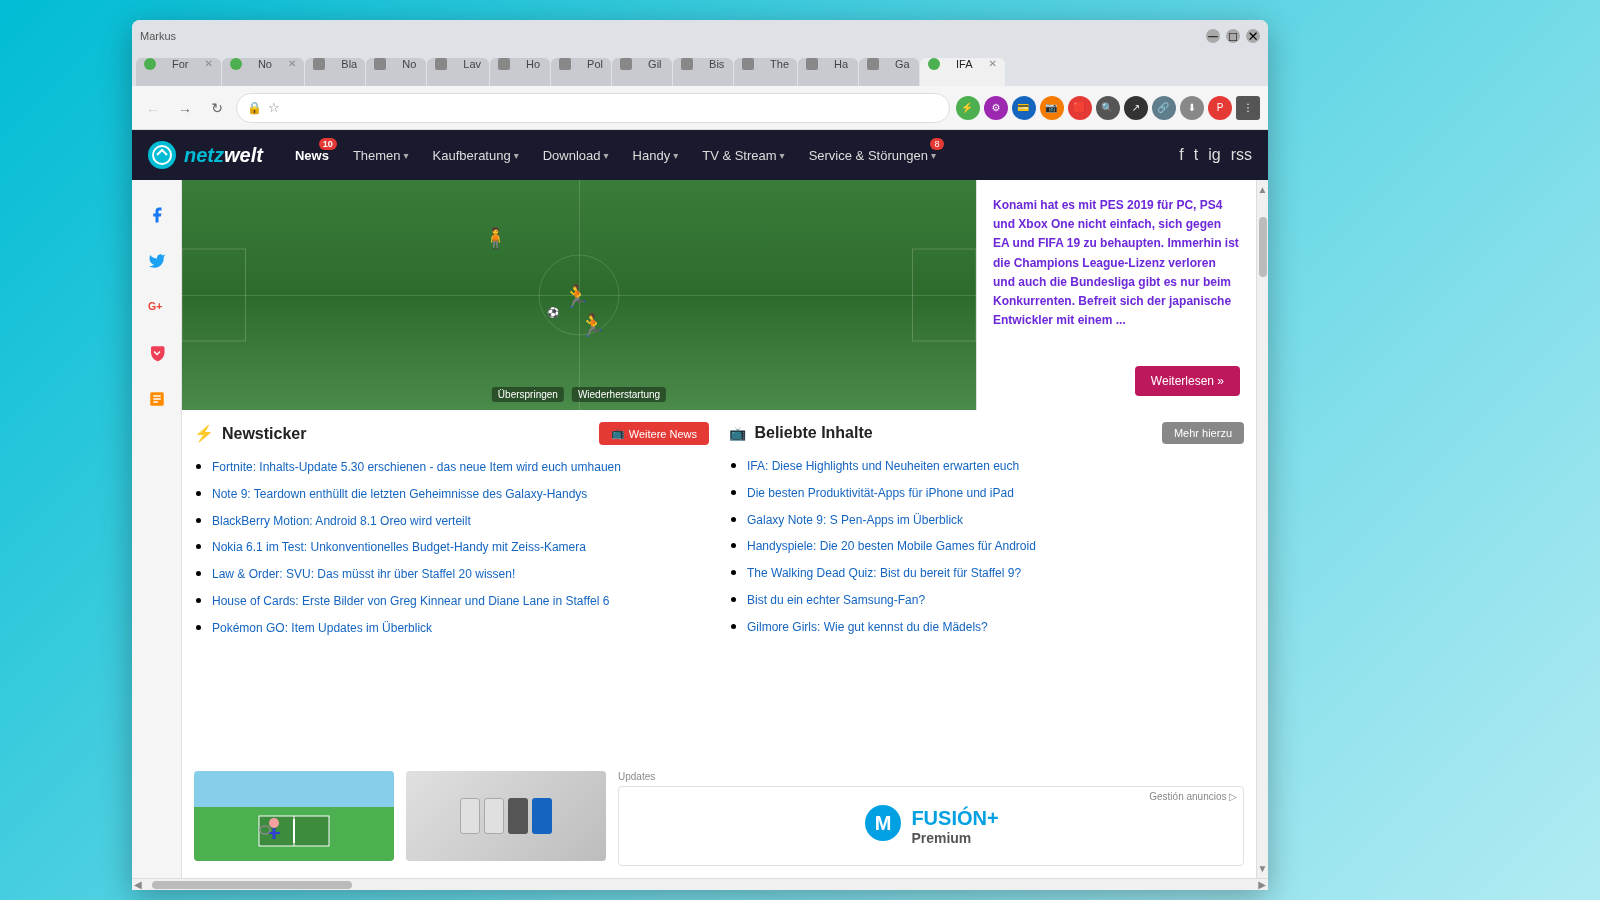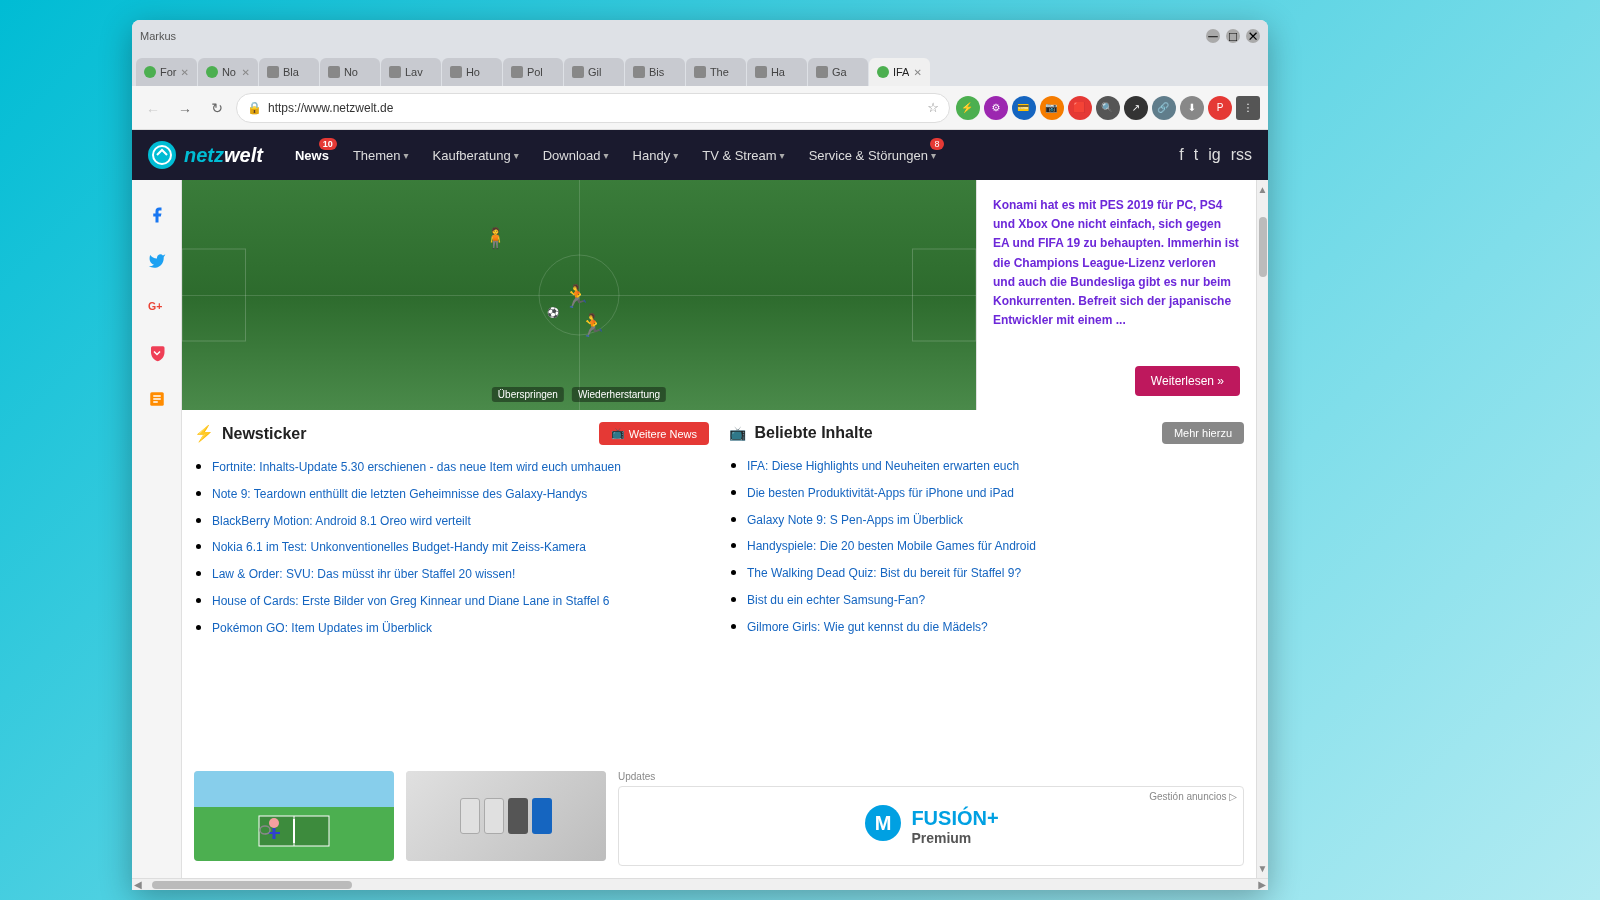--- a/index.html
+++ b/index.html
@@ -57,29 +57,28 @@
       display: flex;
       align-items: flex-end;
       padding: 0 4px;
       overflow: hidden;
     }
     .tab {
       height: 28px;
       background: #c8cad0;
       border-radius: 6px 6px 0 0;
       display: flex;
-      align-items: center;
       padding: 0 8px;
       font-size: 11px;
       color: #444;
       margin-right: 1px;
       min-width: 60px;
       max-width: 90px;
       cursor: pointer;
-      gap: 4px;
+      gap: 16px;
     }
     .tab.active {
       background: #f0f0f0;
       color: #222;
     }
     .tab-favicon {
       width: 12px; height: 12px;
       background: #888;
       border-radius: 2px;
       flex-shrink: 0;
@@ -579,21 +578,20 @@
       <span class="tab-close">✕</span>
     </div>
   </div>
 
   <div class="address-bar">
     <button class="nav-btn disabled">←</button>
     <button class="nav-btn">→</button>
     <button class="nav-btn">↻</button>
     <div class="url-bar">
       <span class="lock-icon">🔒</span>
-      <span class="url-text">https://www.netzwelt.de</span>
       <span class="star-icon">☆</span>
     </div>
     <div class="toolbar-icons">
       <div class="tool-icon round" style="background:#4caf50;">⚡</div>
       <div class="tool-icon round" style="background:#9c27b0;">⚙</div>
       <div class="tool-icon round" style="background:#1565c0;">💳</div>
       <div class="tool-icon round" style="background:#f57c00;">📷</div>
       <div class="tool-icon round" style="background:#e53935;">🟥</div>
       <div class="tool-icon round" style="background:#555;">🔍</div>
       <div class="tool-icon round" style="background:#333;">↗</div>

